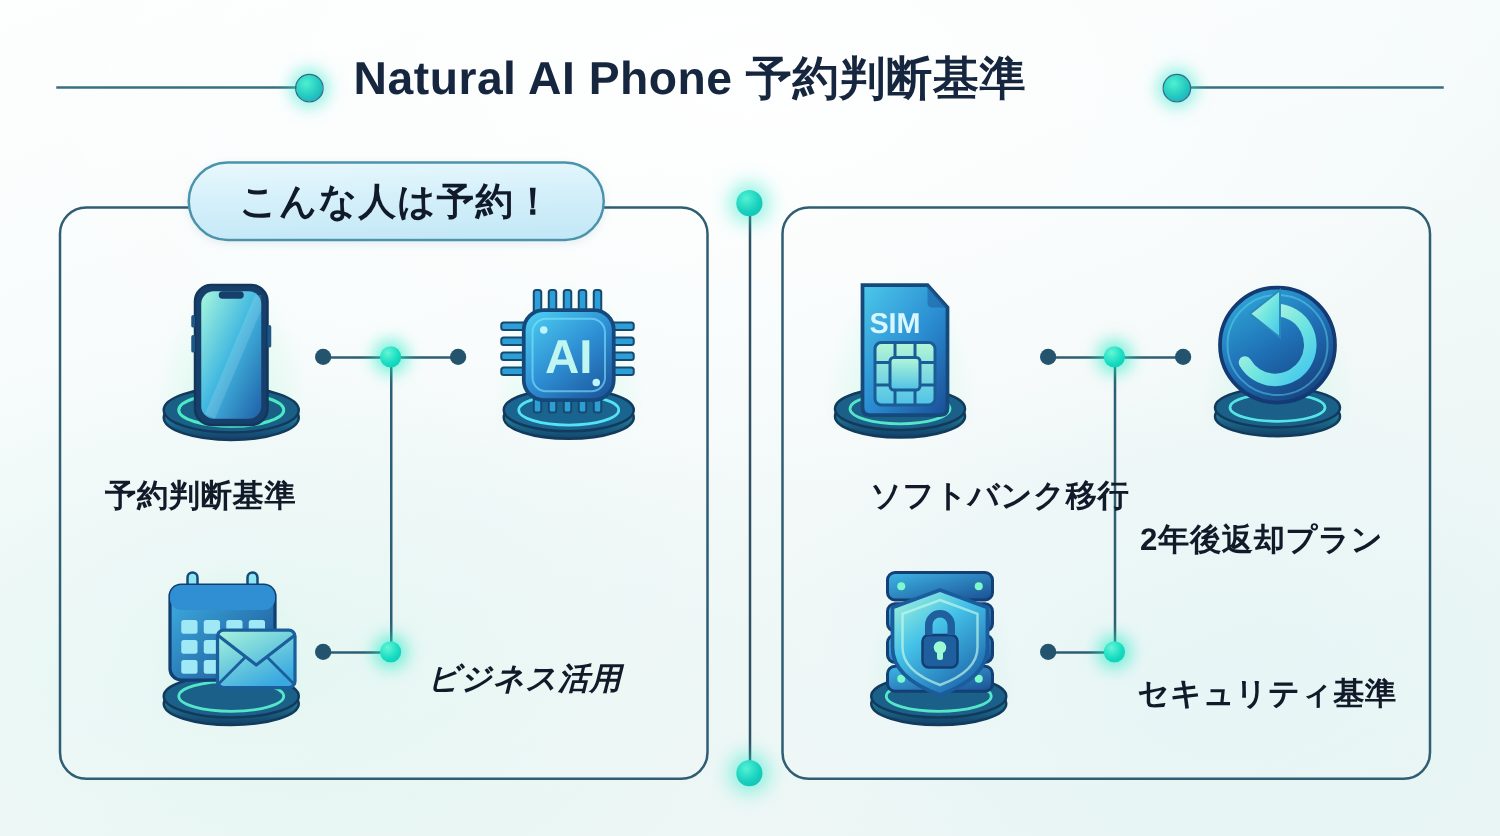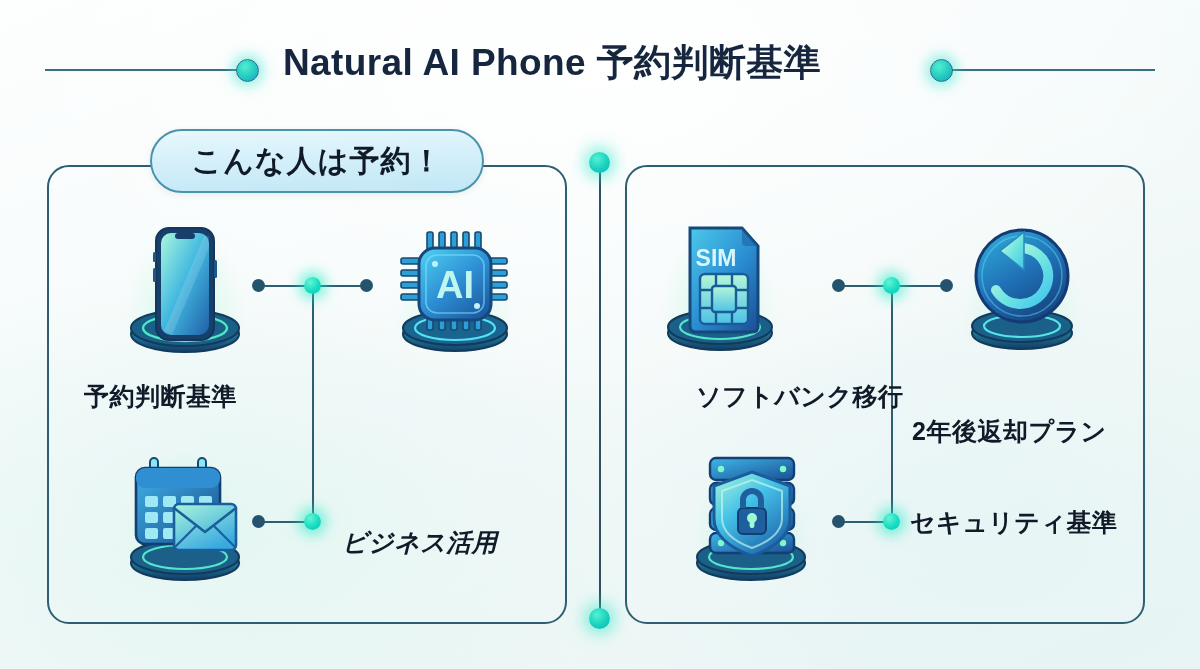--- a/index.html
+++ b/index.html
@@ -446,15 +446,15 @@
           <circle cx="105" cy="97" r="3.2"></circle>
       </g>
       <path d="M74 26 L112 40 V72 Q112 96 74 110 Q36 96 36 72 V40 Z" fill="url(#gShield)" stroke="#1a5c9c" stroke-width="3"></path>
       <path d="M74 34 L104 45 V72 Q104 91 74 102 Q44 91 44 72 V45 Z" fill="none" stroke="#c6fbea" stroke-width="2" opacity="0.65"></path>
       <rect x="60" y="62" width="28" height="26" rx="5" fill="#1f5f9e" stroke="#123f73" stroke-width="2"></rect>
       <path d="M65 62 V54 a9 9 0 0 1 18 0 V62" fill="none" stroke="#1f5f9e" stroke-width="6"></path>
       <circle cx="74" cy="72" r="5" fill="#9dfbd4"></circle>
       <rect x="71.6" y="72" width="4.8" height="10" rx="2" fill="#9dfbd4"></rect>
     </svg>
   </div>
-  <div class="item-label" style="left:910px; top:506px;">セキュリティ基準</div>
+  <div class="item-label" style="left:910px; top:538px;">セキュリティ基準</div>
 
 </div>
 
 </body></html>

